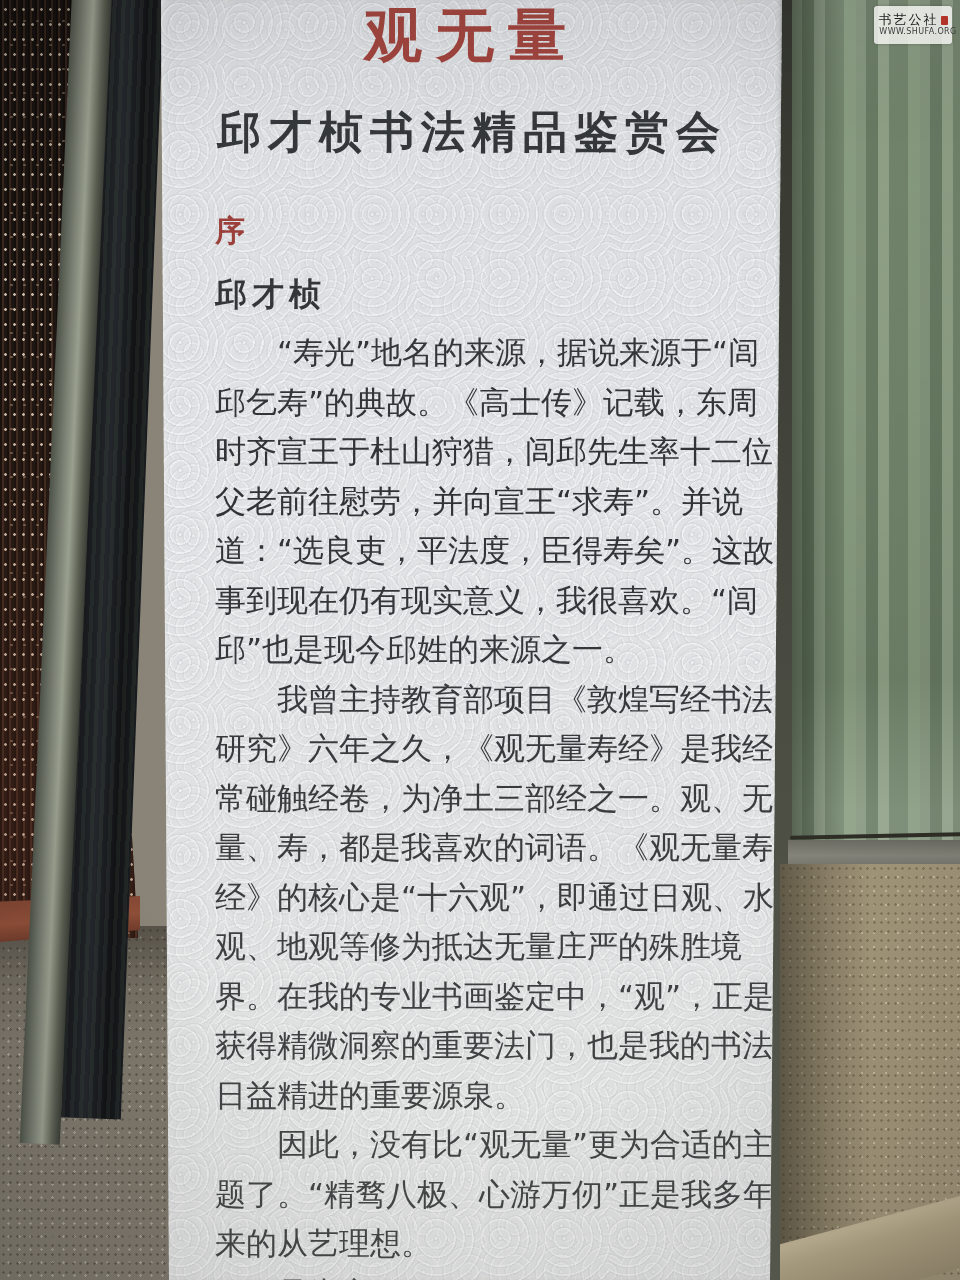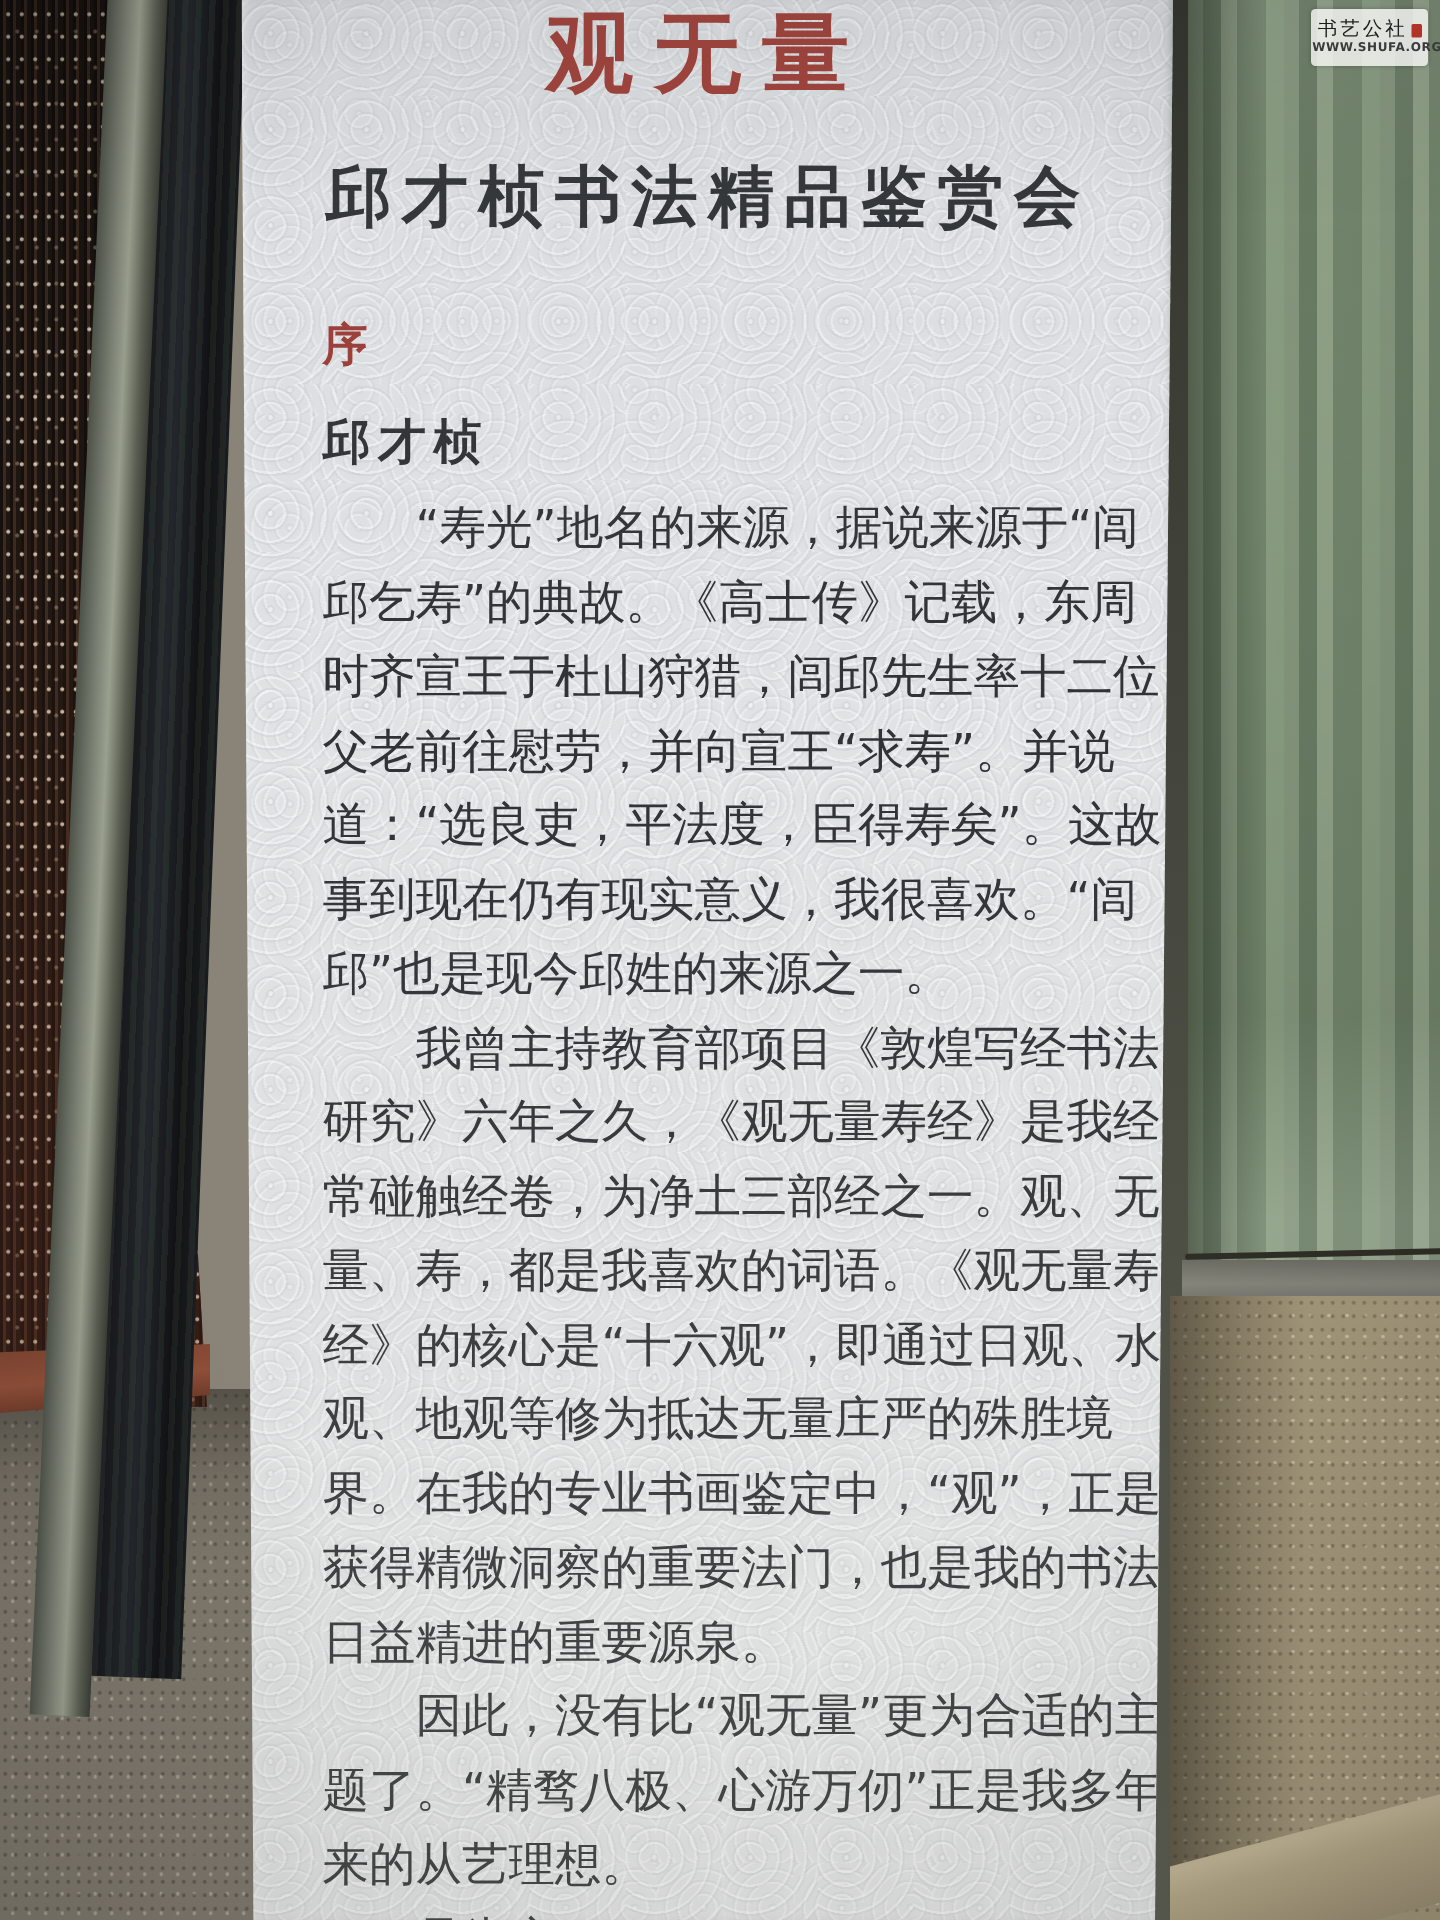--- a/index.html
+++ b/index.html
@@ -140,21 +140,21 @@
     display:flex;flex-direction:column;align-items:center;justify-content:center;
     padding:2px 2px;
   }
   .watermark-brand{
     display:flex;align-items:center;gap:2px;
     font-family:"DejaVu Serif","Liberation Serif",serif;
     font-size:13px;line-height:14px;color:#1c1c1c;letter-spacing:2px;white-space:nowrap;
   }
   .watermark-seal{width:7px;height:9px;background:#b23327;border-radius:1px;flex:0 0 auto;}
   .watermark-url{
-    font-size:8px;line-height:10px;font-weight:bold;color:#3a3a3a;letter-spacing:.4px;white-space:nowrap;margin-left:10px;
+    font-size:8px;line-height:10px;font-weight:normal;color:#3a3a3a;letter-spacing:.4px;white-space:nowrap;margin-left:10px;
   }
 
   
   .vignette{
     position:absolute;inset:0;z-index:8;pointer-events:none;
     background:
       linear-gradient(180deg, rgba(0,0,0,.05), rgba(0,0,0,0) 12%),
       radial-gradient(ellipse at 48% 42%, rgba(0,0,0,0) 55%, rgba(18,18,24,.08) 82%, rgba(18,18,24,.15));
   }
 </style>

